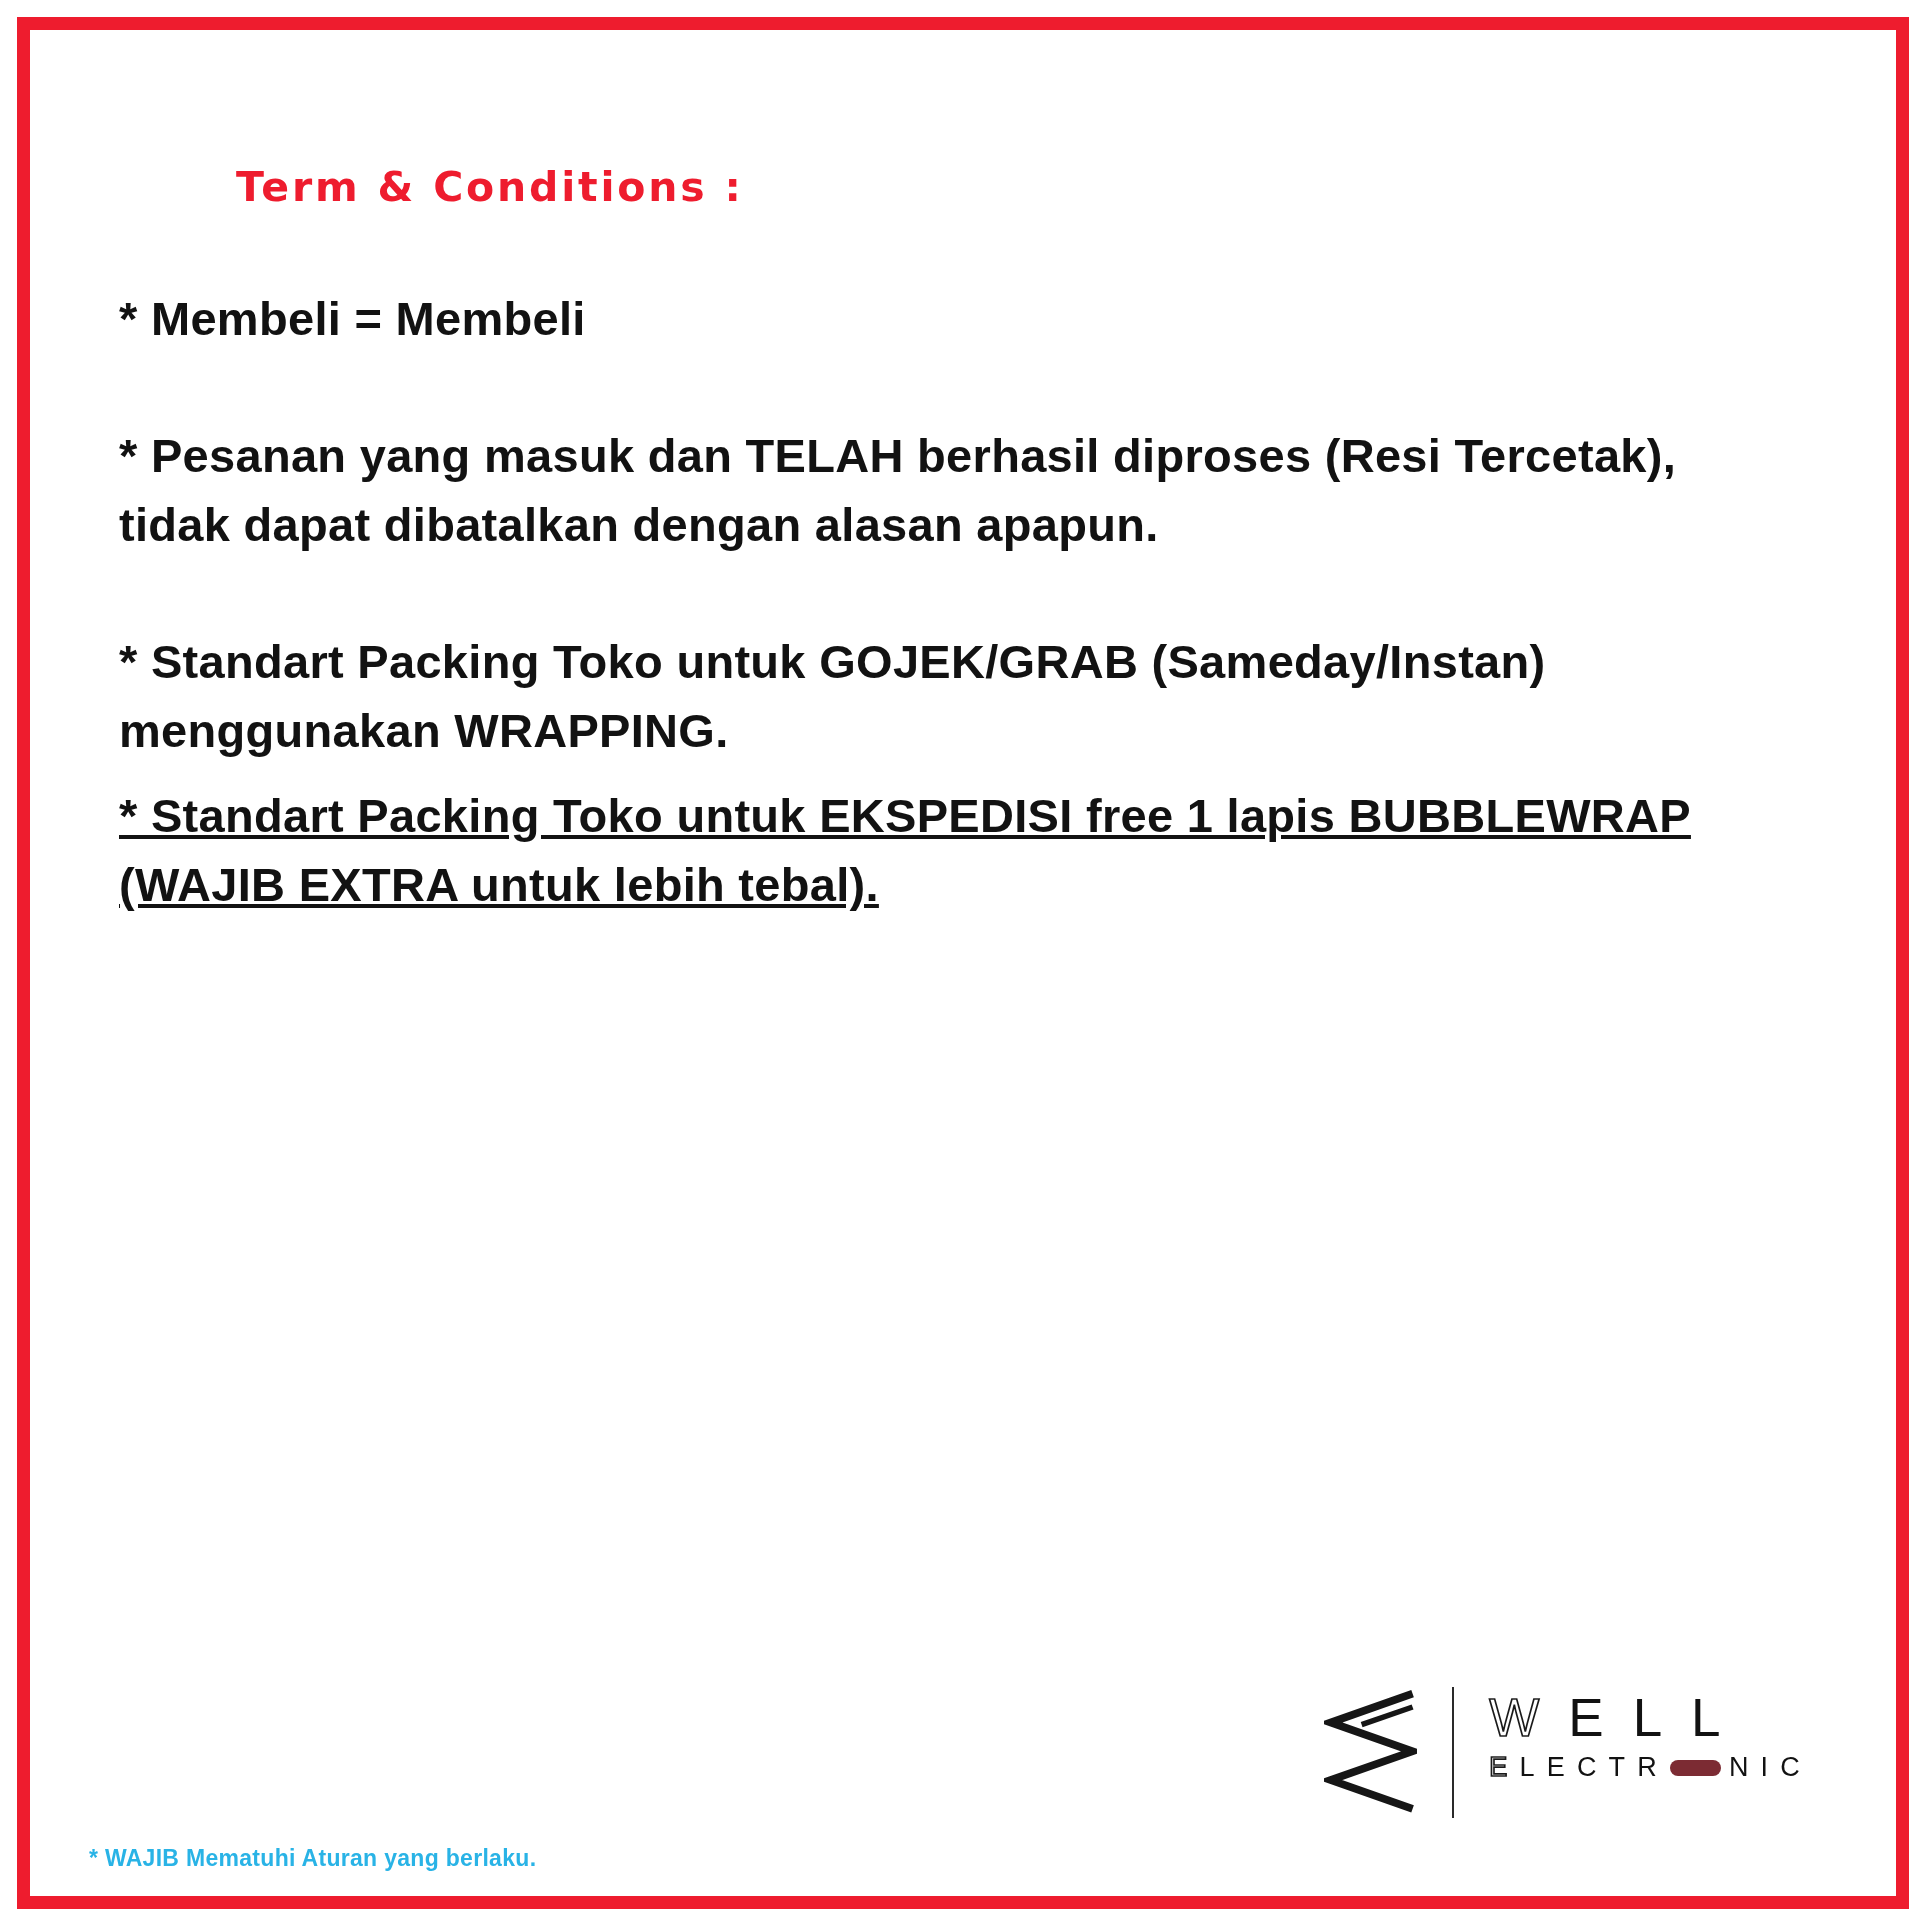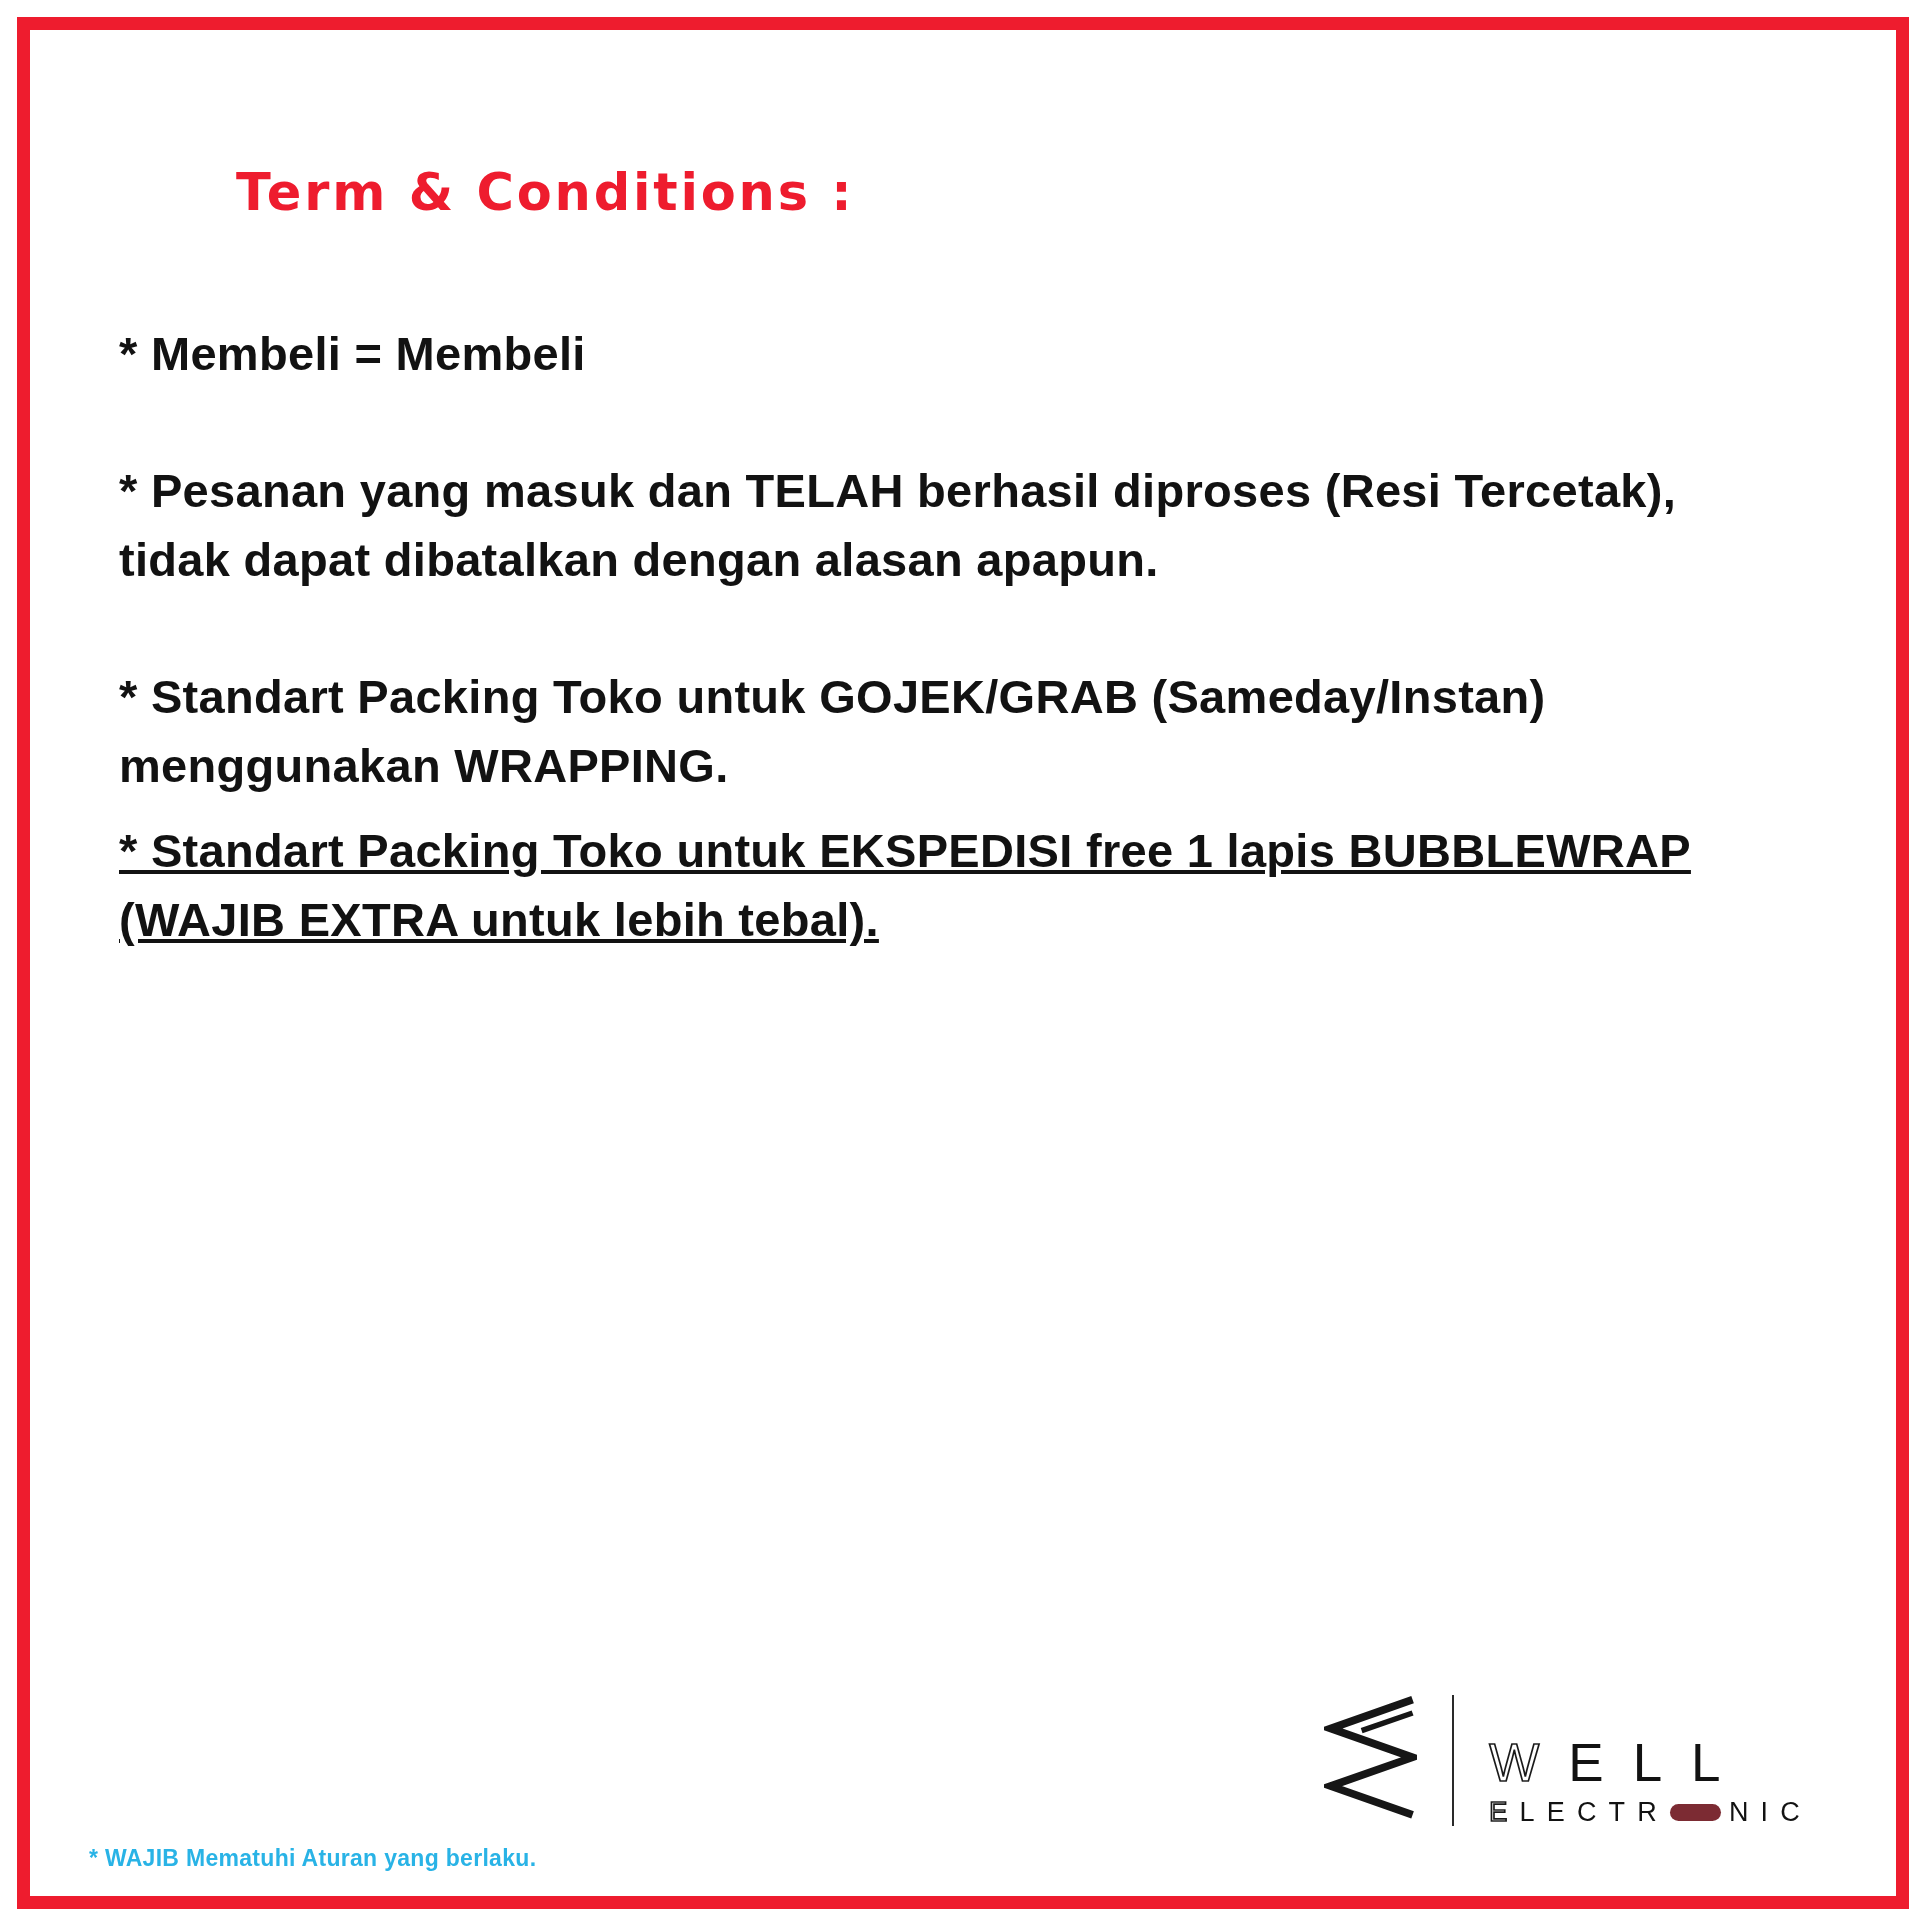--- a/index.html
+++ b/index.html
@@ -17,42 +17,42 @@
   }
   .frame{
     position:absolute;inset:16.7px;border:13.3px solid var(--red);
     pointer-events:none;
   }
   .inner{
     position:absolute;inset:30px;
     padding:133px 100px 0 89px;
   }
   .title{
-    margin:0 0 97px 117px;
-    font-size:51px;font-weight:700;letter-spacing:2.8px;
+    margin:0 0 73px 117px;
+    font-size:41px;font-weight:700;letter-spacing:2.8px;
     color:var(--red);
     font-family:"DejaVu Sans", sans-serif;
   }
   .para{
     margin:68px 0 0 0;
     font-size:47px;font-weight:600;line-height:1.47;
     letter-spacing:0.3px;color:var(--ink);
     max-width:1740px;
   }
   .para.first{margin-top:0;}
   .para.no-gap{margin-top:16px;text-decoration:underline;}
   .footer-note{
     position:absolute;left:89px;bottom:54px;
     font-size:23px;font-weight:600;color:var(--cyan);
     letter-spacing:0.3px;
     margin-top:29px;
   }
   .logo{
-    position:absolute;right:114px;bottom:100px;
-    display:flex;align-items:flex-end;gap:35px;
+    position:absolute;right:114px;bottom:106px;
+    display:flex;align-items:flex-start;gap:35px;
   }
   .logo-mark{display:block;}
   .logo-divider{
     width:2.2px;height:131px;background:#2a2a2a;
   }
   .logo-text{display:flex;flex-direction:column;gap:10px;padding-top:4.4px;}
   .logo-word1{
     font-size:53px;font-weight:400;letter-spacing:29px;
     color:var(--ink);line-height:1;white-space:nowrap;
   }

